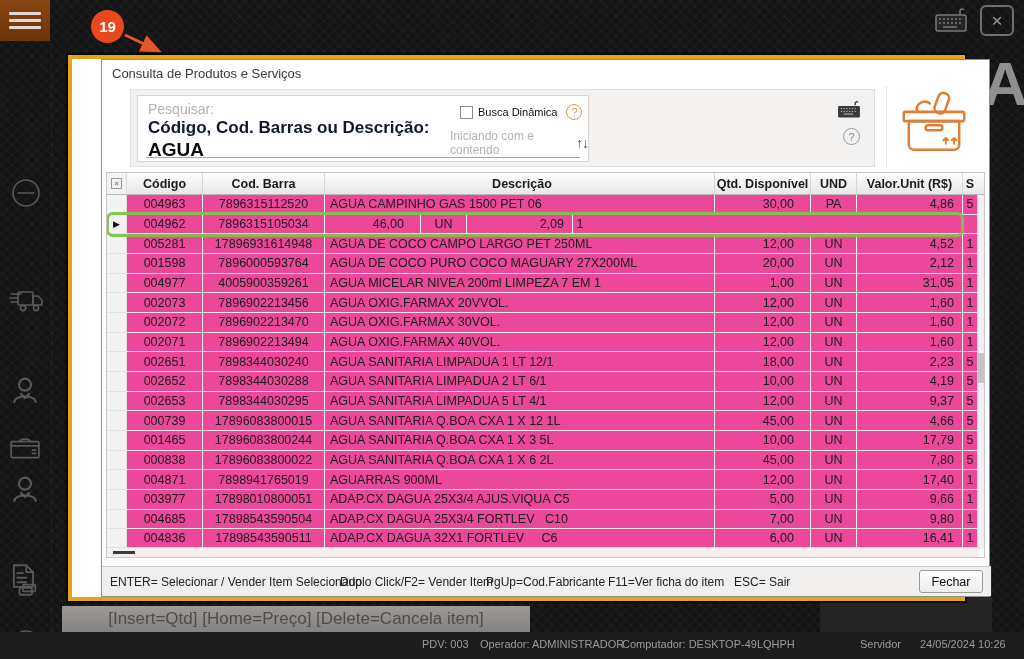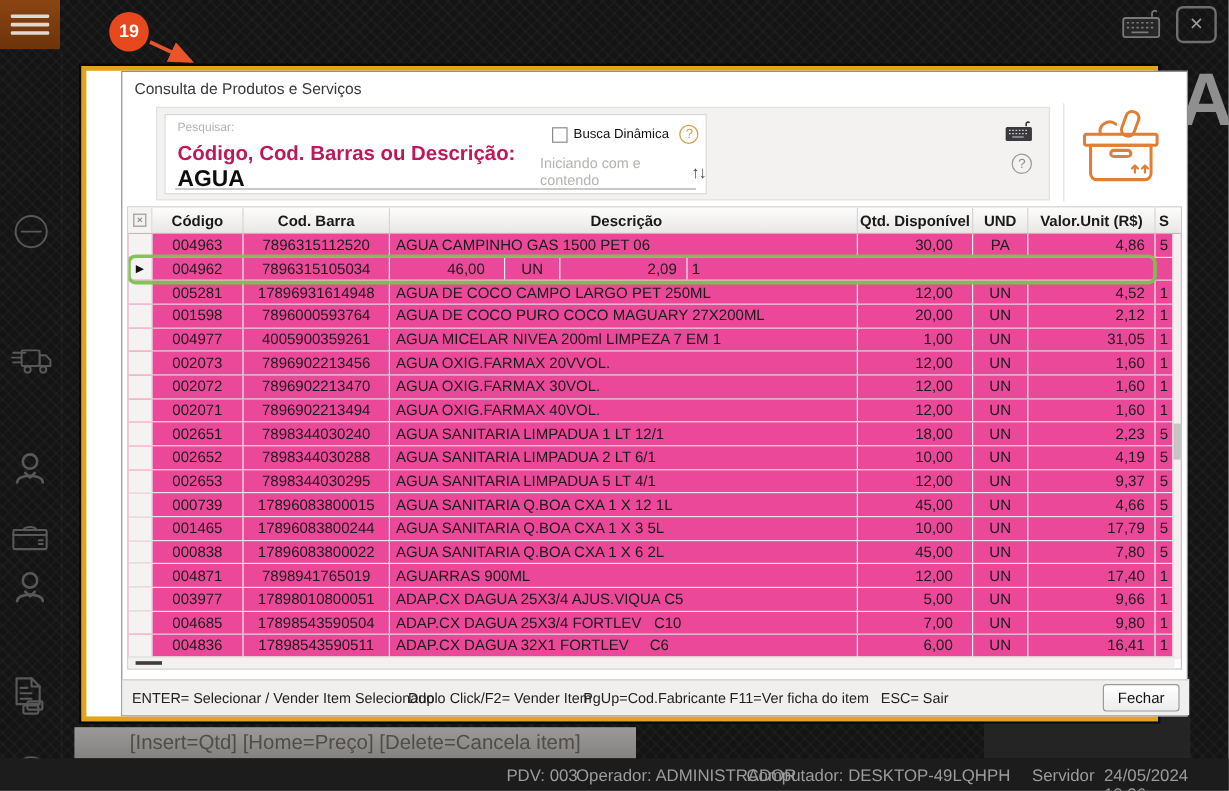--- a/index.html
+++ b/index.html
@@ -32,36 +32,36 @@
     border-right:1px solid rgba(255,255,255,0.04); }
   .side-ic { position:absolute; left:9px; cursor:pointer; }
   .side-ic svg { stroke:#585858; fill:none; stroke-width:1.6; stroke-linecap:round; stroke-linejoin:round; }
   
   .shortcut-bar { position:absolute; left:62px; top:606px; width:468px; height:26px; z-index:2;
     background:linear-gradient(#9b9a98,#838280); display:flex; align-items:center; justify-content:center;
     font-size:17px; color:#504d49; }
   .dark-box { position:absolute; left:820px; top:564px; width:172px; height:68px; background:#242424; z-index:2; }
   
   .statusbar { position:absolute; left:0; bottom:0; width:1024px; height:27px; background:#1c1c1c; z-index:4;
-    font-size:14px; color:#9c9c9c; }
+    font-size:11px; color:#9c9c9c; }
   .statusbar span { position:absolute; top:6px; }
   .sb-pdv { left:422px; } .sb-op { left:480px; } .sb-comp { left:622px; }
   .sb-srv { left:860px; } .sb-dt { left:920px; }
   
   .dialog { position:absolute; left:68px; top:55px; width:897px; height:546px; z-index:10;
     background:#fff; border:4px solid #e3a41c; box-shadow:0 0 0 2px rgba(0,0,0,.65);padding-left:29px; }
   .dlg-inner { position:relative; width:889px; height:538px; border:1px solid #8e8e8e; background:#fff; }
   .dlg-title { position:absolute; left:10px; top:6px; font-size:13px; color:#3a3a3a; }
   
   .search-panel { position:absolute; left:28px; top:29px; width:745px; height:78px;
     background:#f3f2f1; border:1px solid #e3e1df; }
   .search-box { position:absolute; left:6px; top:5px; width:452px; height:67px;
     background:#fff; border:1px solid #d9d7d5; }
-  .lbl-pesquisar { position:absolute; left:10px; top:5px; font-size:10px; color:#b5b3b1; }
-  .lbl-campo { position:absolute; left:10px; top:22px; font-size:17px; font-weight:bold; color:#be185d; }
+  .lbl-pesquisar { position:absolute; left:10px; top:5px; font-size:14px; color:#b5b3b1; }
+  .lbl-campo { position:absolute; left:10px; top:22px; font-size:17px; font-weight:bold; color:#0f172a; }
   .search-value { position:absolute; left:10px; top:43px; font-size:19px; font-weight:bold; color:#0d0d0d;
     border:none; outline:none; background:transparent; width:300px; font-family:"Liberation Sans",sans-serif; }
   .search-underline { position:absolute; left:8px; right:8px; bottom:3px; border-bottom:1px solid #a8a6a4; }
   .chk-row { position:absolute; left:322px; top:8px; display:flex; align-items:center; gap:5px; }
   .chk { width:13px; height:13px; border:1px solid #8a8a8a; background:#fff; cursor:pointer; }
   .chk-label { font-size:11px; color:#111; }
   .help-orange { width:16px; height:16px; border-radius:50%; border:1px solid #d89a4e; color:#d89a4e;
     font-size:11px; display:flex; align-items:center; justify-content:center; margin-left:4px; cursor:pointer; }
   .mode-row { position:absolute; left:312px; top:33px; display:flex; align-items:center; gap:8px; }
   .mode-hint { font-size:12px; color:#b5b3b1; }

